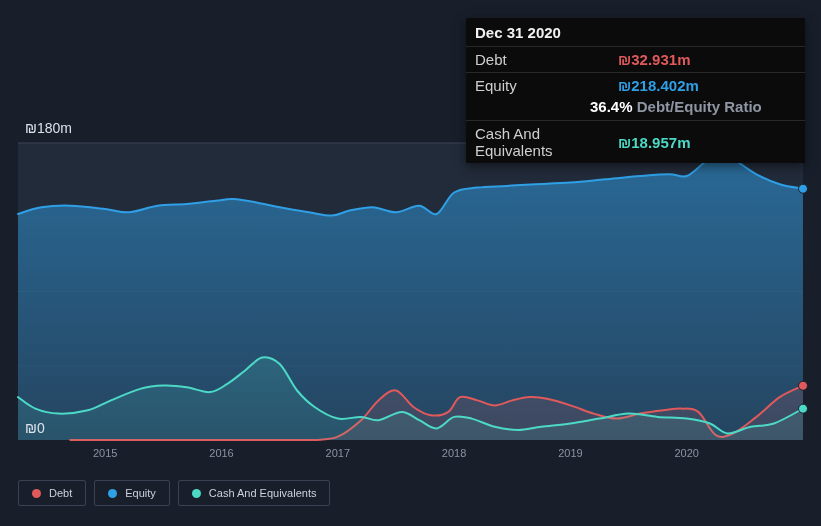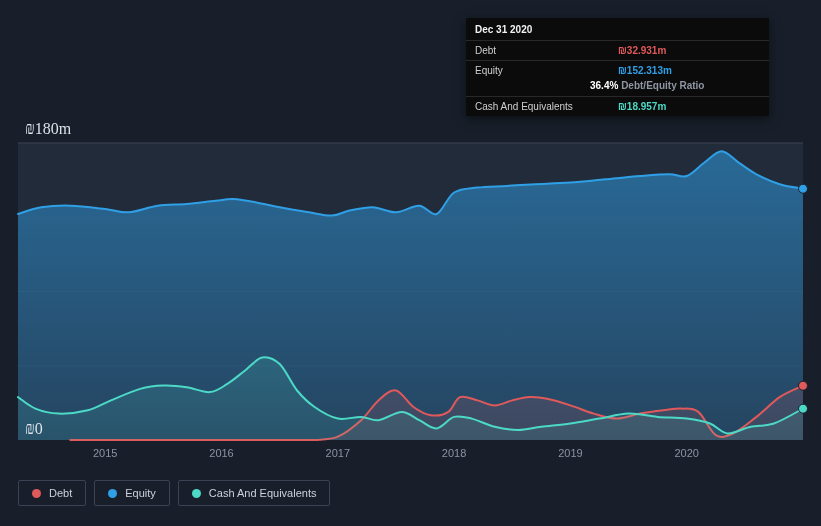--- a/index.html
+++ b/index.html
@@ -1,21 +1,21 @@
 <!DOCTYPE html>
 <html><head>
 <meta charset="utf-8">
 <style>
   html,body{margin:0;padding:0;background:#10151d;}
   .page{position:relative;width:821px;height:526px;background:#181f2a;font-family:"Liberation Sans",sans-serif;overflow:hidden;}
   #chart-svg{position:absolute;left:0;top:0;}
-  .y-label{position:absolute;color:#dde2e9;font-size:16px;z-index:3;font-family:Liberation Serif, serif;}
+  .y-label{position:absolute;color:#dde2e9;font-size:14px;z-index:3;}
   .y-label.top{left:25px;top:120px;}
   .y-label.bottom{left:25px;top:420px;}
-  .tooltip{position:absolute;left:466px;top:18px;width:303px;background:#0b0b0b;color:#ddd;font-size:10px;z-index:5;box-shadow:0 3px 10px rgba(0,0,0,.5);}
+  .tooltip{position:absolute;left:466px;top:18px;width:339px;background:#0b0b0b;color:#ddd;font-size:15px;z-index:5;box-shadow:0 3px 10px rgba(0,0,0,.5);}
   .tt-header{padding:6px 9px 5px;font-weight:bold;color:#f2f2f2;}
   .tt-section{border-top:1px solid #282828;}
   .tt-row{display:flex;align-items:center;padding:4px 9px;}
   .tt-label{width:115px;color:#cfcfcf;flex-shrink:0;}
   .tt-value{font-weight:bold;margin-left:28px;}
   .tt-ratio{padding:0 9px 5px 124px;}
   .tt-ratio .pct{color:#ffffff;font-weight:bold;}
   .tt-ratio .lbl{color:#8f96a3;font-weight:bold;}
   .legend{position:absolute;left:18px;top:480px;display:flex;gap:8px;z-index:3;}
   .legend-item{display:flex;align-items:center;gap:8px;border:1px solid #3a4254;border-radius:2px;padding:6px 13px;color:#ccd2db;font-size:11px;background:transparent;cursor:pointer;}
@@ -70,21 +70,21 @@
     <div class="tt-header">Dec 31 2020</div>
     <div class="tt-section">
       <div class="tt-row">
         <span class="tt-label">Debt</span>
         <span class="tt-value" style="color: rgb(224, 89, 91);">₪32.931m</span>
       </div>
     </div>
     <div class="tt-section">
       <div class="tt-row">
         <span class="tt-label">Equity</span>
-        <span class="tt-value" style="color: rgb(47, 159, 230);">₪152.313m</span>
+        <span class="tt-value" style="color: rgb(47, 159, 230);">₪218.402m</span>
       </div>
       <div class="tt-ratio">
         <span class="pct">36.4%</span>
         <span class="lbl" style="">Debt/Equity Ratio</span>
       </div>
     </div>
     <div class="tt-section">
       <div class="tt-row">
         <span class="tt-label">Cash And Equivalents</span>
         <span class="tt-value" style="color: rgb(76, 217, 198);">₪18.957m</span>

